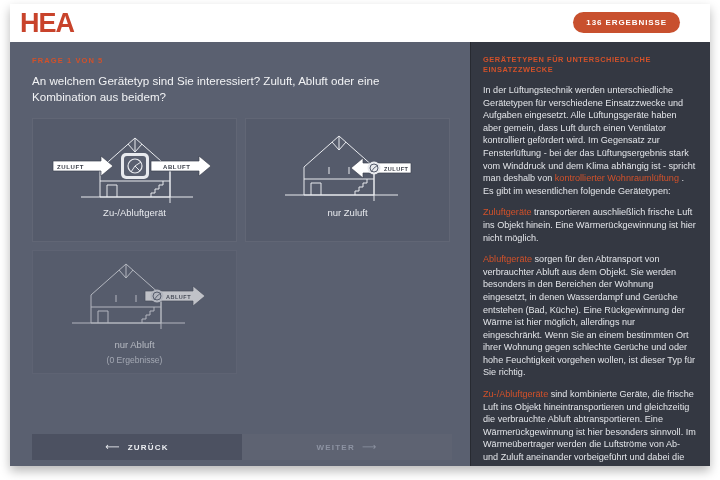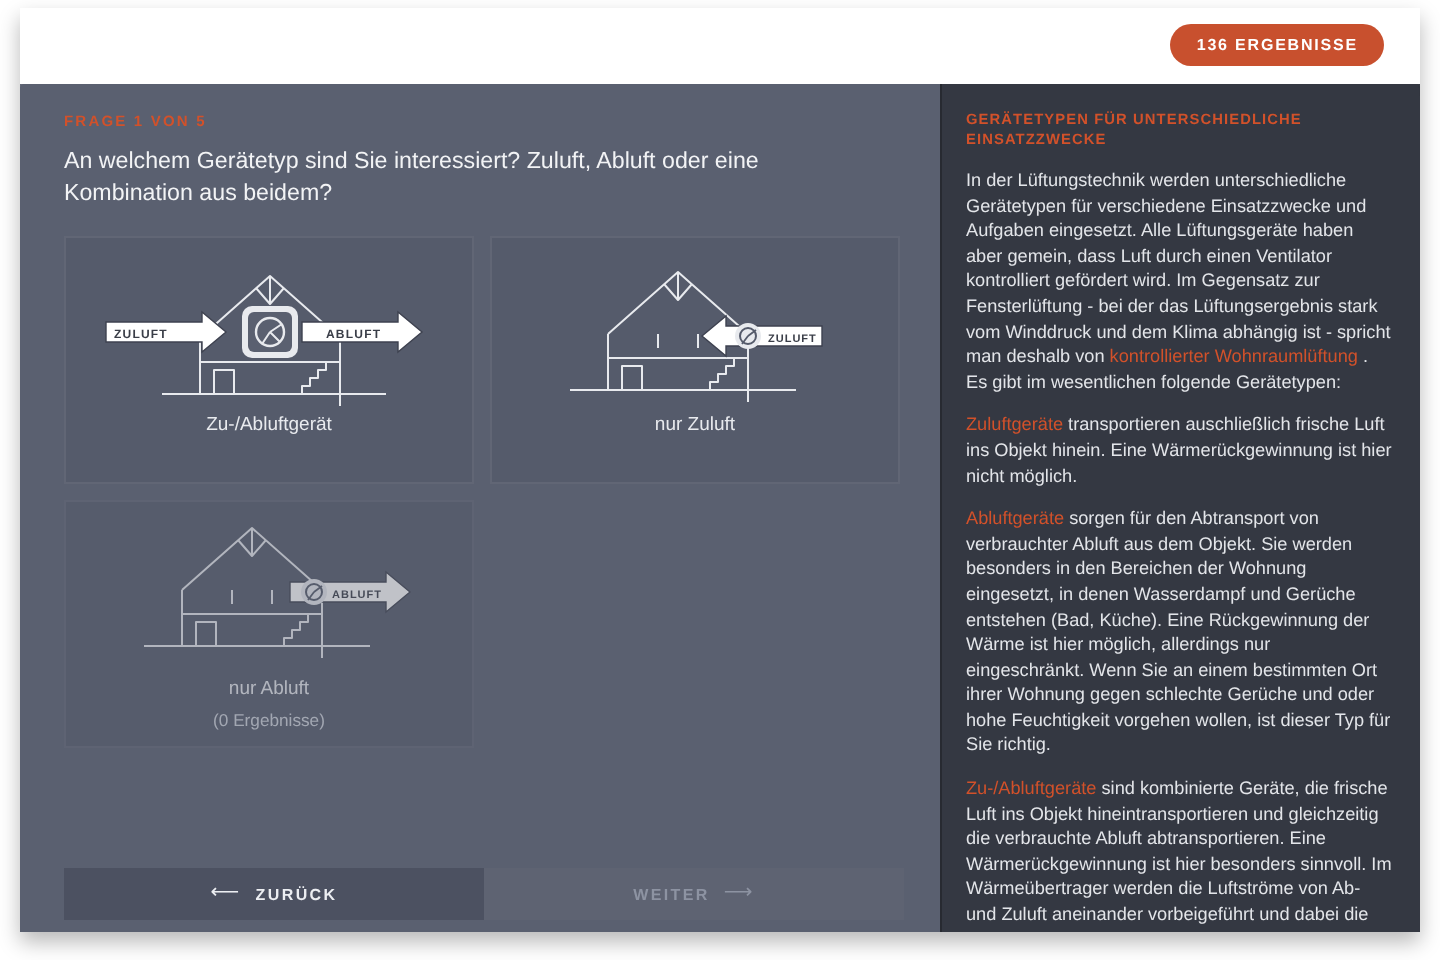--- a/index.html
+++ b/index.html
@@ -40,21 +40,21 @@
     font-size: 27px;
     line-height: 27px;
     font-weight: bold;
     letter-spacing: -1px;
     color: #c8432b;
     font-family: "Liberation Sans", sans-serif;
     user-select: none;
   }
   .results-pill {
     position: absolute;
-    right: 18px;
+    right: 30px;
     top: 8px;
     height: 21px;
     padding: 0 13px;
     border-radius: 11px;
     background: #c8502e;
     color: #ffffff;
     font-size: 8px;
     font-weight: bold;
     letter-spacing: 0.9px;
     display: flex;
@@ -198,20 +198,21 @@
   }
   .hl { color: #d2512a; }
   .lead { color: #d2512a; }
 </style>
 </head>
 <body>
 
 <div class="app">
 
   <div class="topbar">
+    <div class="logo">HEA</div>
     <div class="results-pill">136 ERGEBNISSE</div>
   </div>
 
   <div class="body">
 
     <div class="left">
       <div class="left-inner">
         <div class="step-label">FRAGE 1 VON 5</div>
         <div class="question">An welchem Gerätetyp sind Sie interessiert? Zuluft, Abluft oder eine Kombination aus beidem?</div>
 

